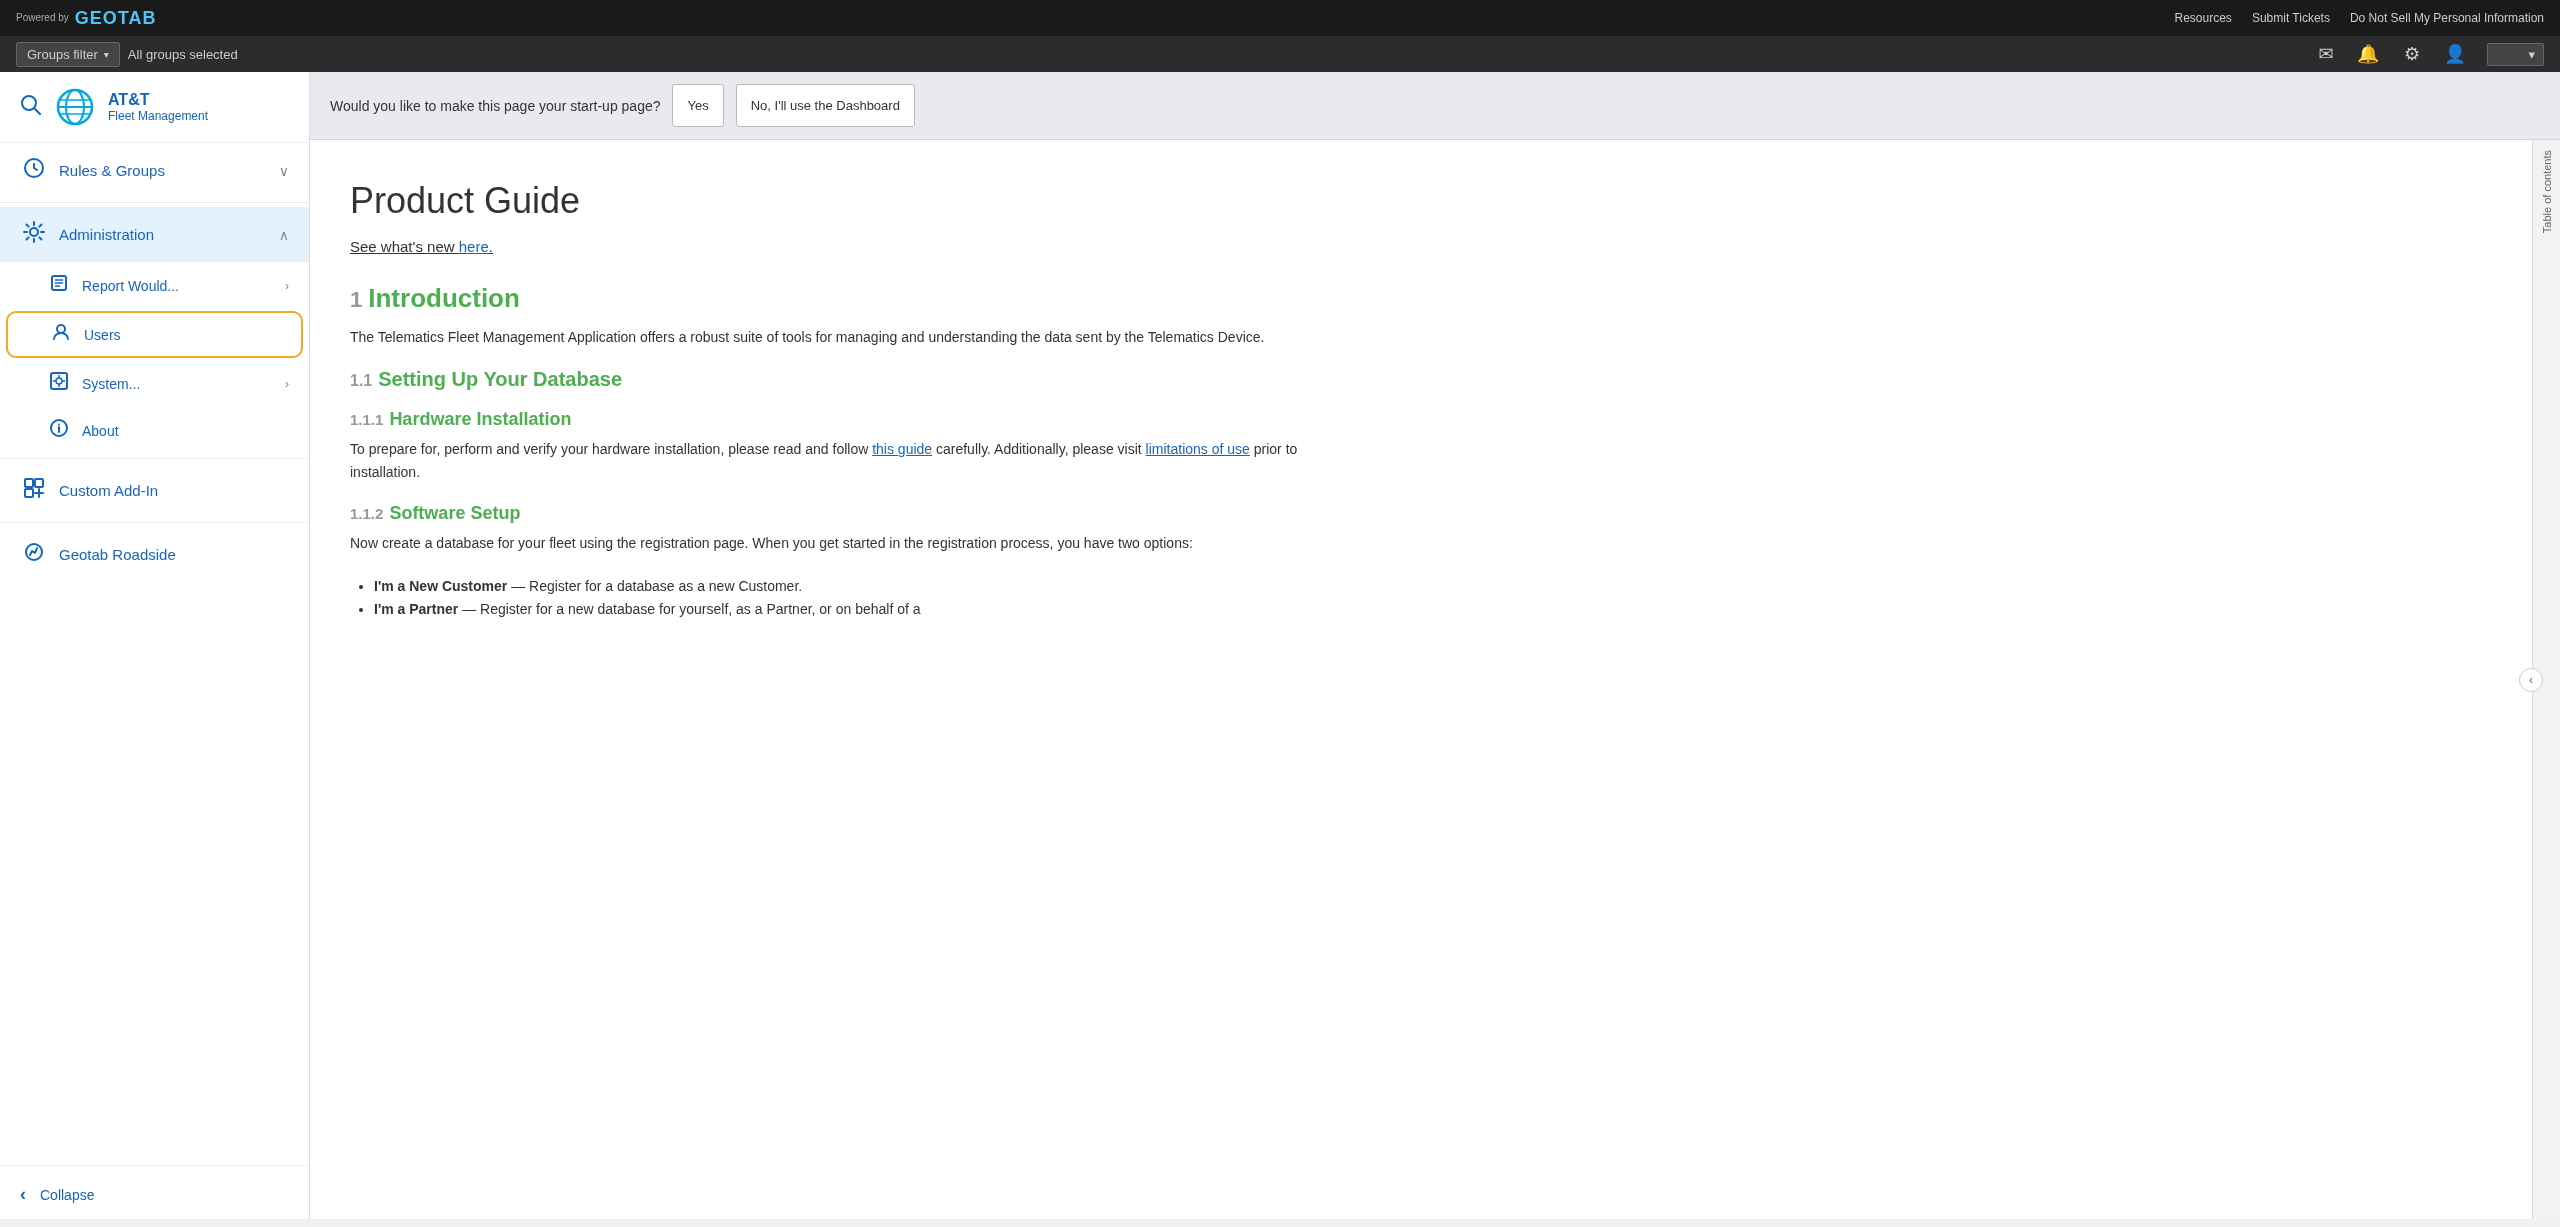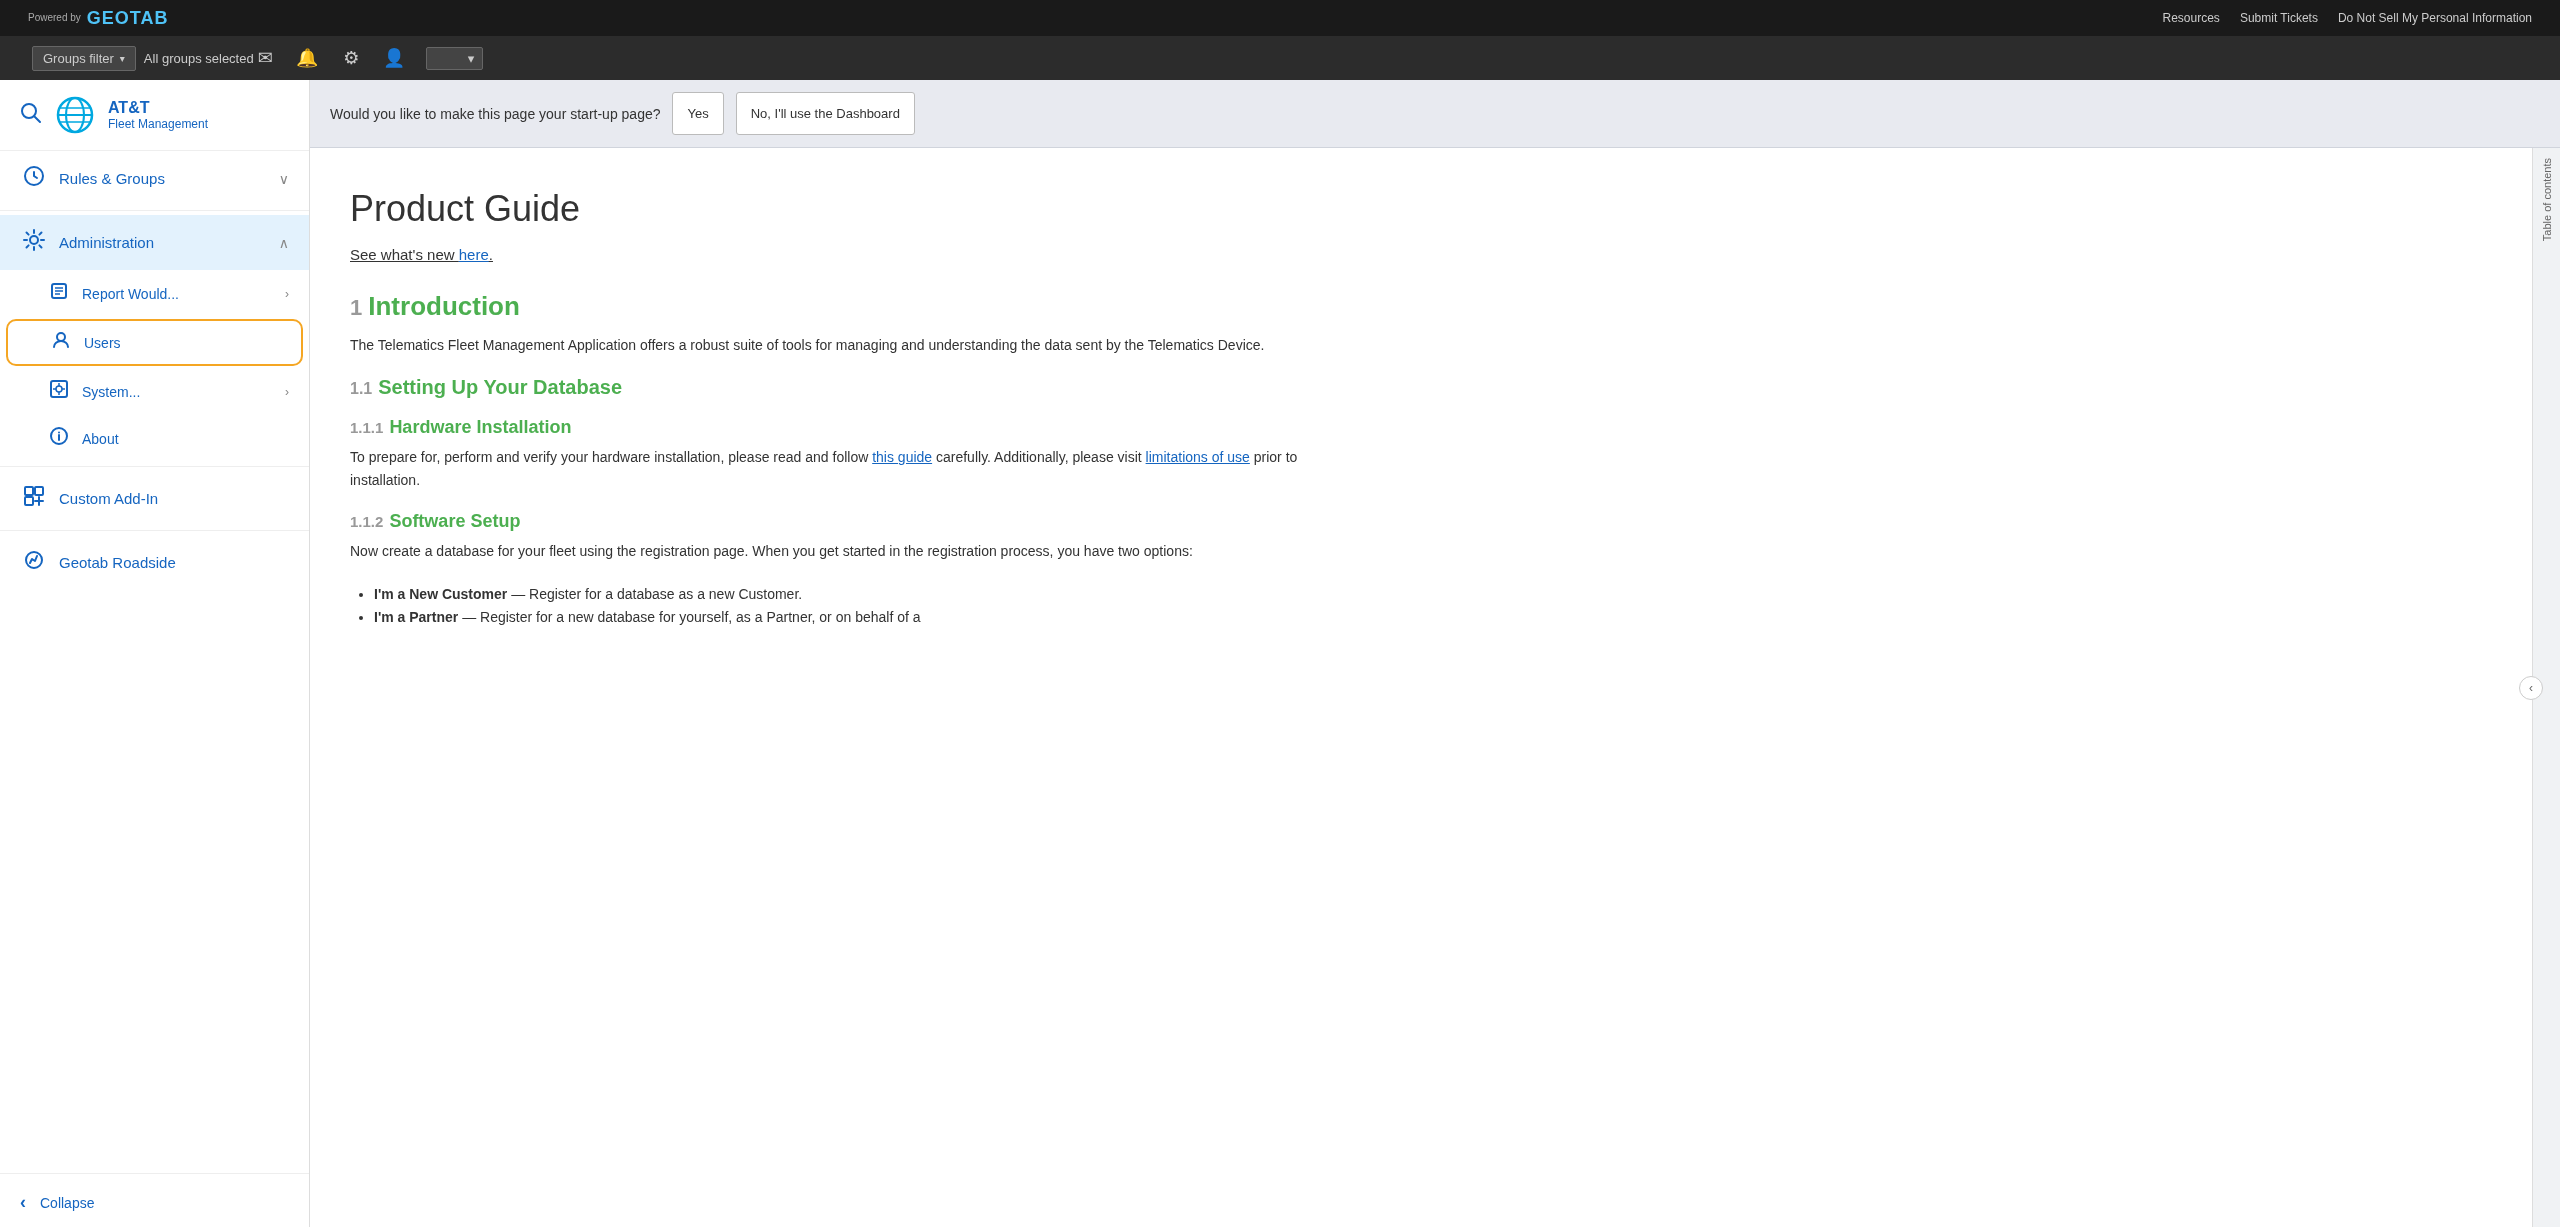--- a/index.html
+++ b/index.html
@@ -5,21 +5,21 @@
     * { box-sizing: border-box; margin: 0; padding: 0; }
     body { font-family: Arial, sans-serif; background: #f0f0f0; height: 100vh; overflow: hidden; }
 
     
     .top-bar {
       background: #1a1a1a;
       height: 36px;
       display: flex;
       align-items: center;
       justify-content: space-between;
-      padding: 0 28px;
+      padding: 0 16px;
       gap: 21px;
     }
     .top-bar-left {
       display: flex;
       align-items: center;
     }
     .powered-by {
       color: #aaa;
       font-size: 10px;
       margin-right: 6px;
@@ -41,24 +41,25 @@
     .top-bar-link {
       color: #ccc;
       font-size: 12px;
       cursor: pointer;
       text-decoration: none;
     }
 
     
     .second-bar {
       background: #2c2c2c;
-      height: 44px;
-      display: flex;
-      align-items: center;
-      padding: 0 32px;
+      height: 36px;
+      display: flex;
+      align-items: center;
+      justify-content: space-between;
+      padding: 0 16px;
     }
     .groups-filter-container {
       display: flex;
       align-items: center;
       gap: 8px;
     }
     .groups-filter-btn {
       background: #444;
       border: 1px solid #666;
       color: #ccc;

